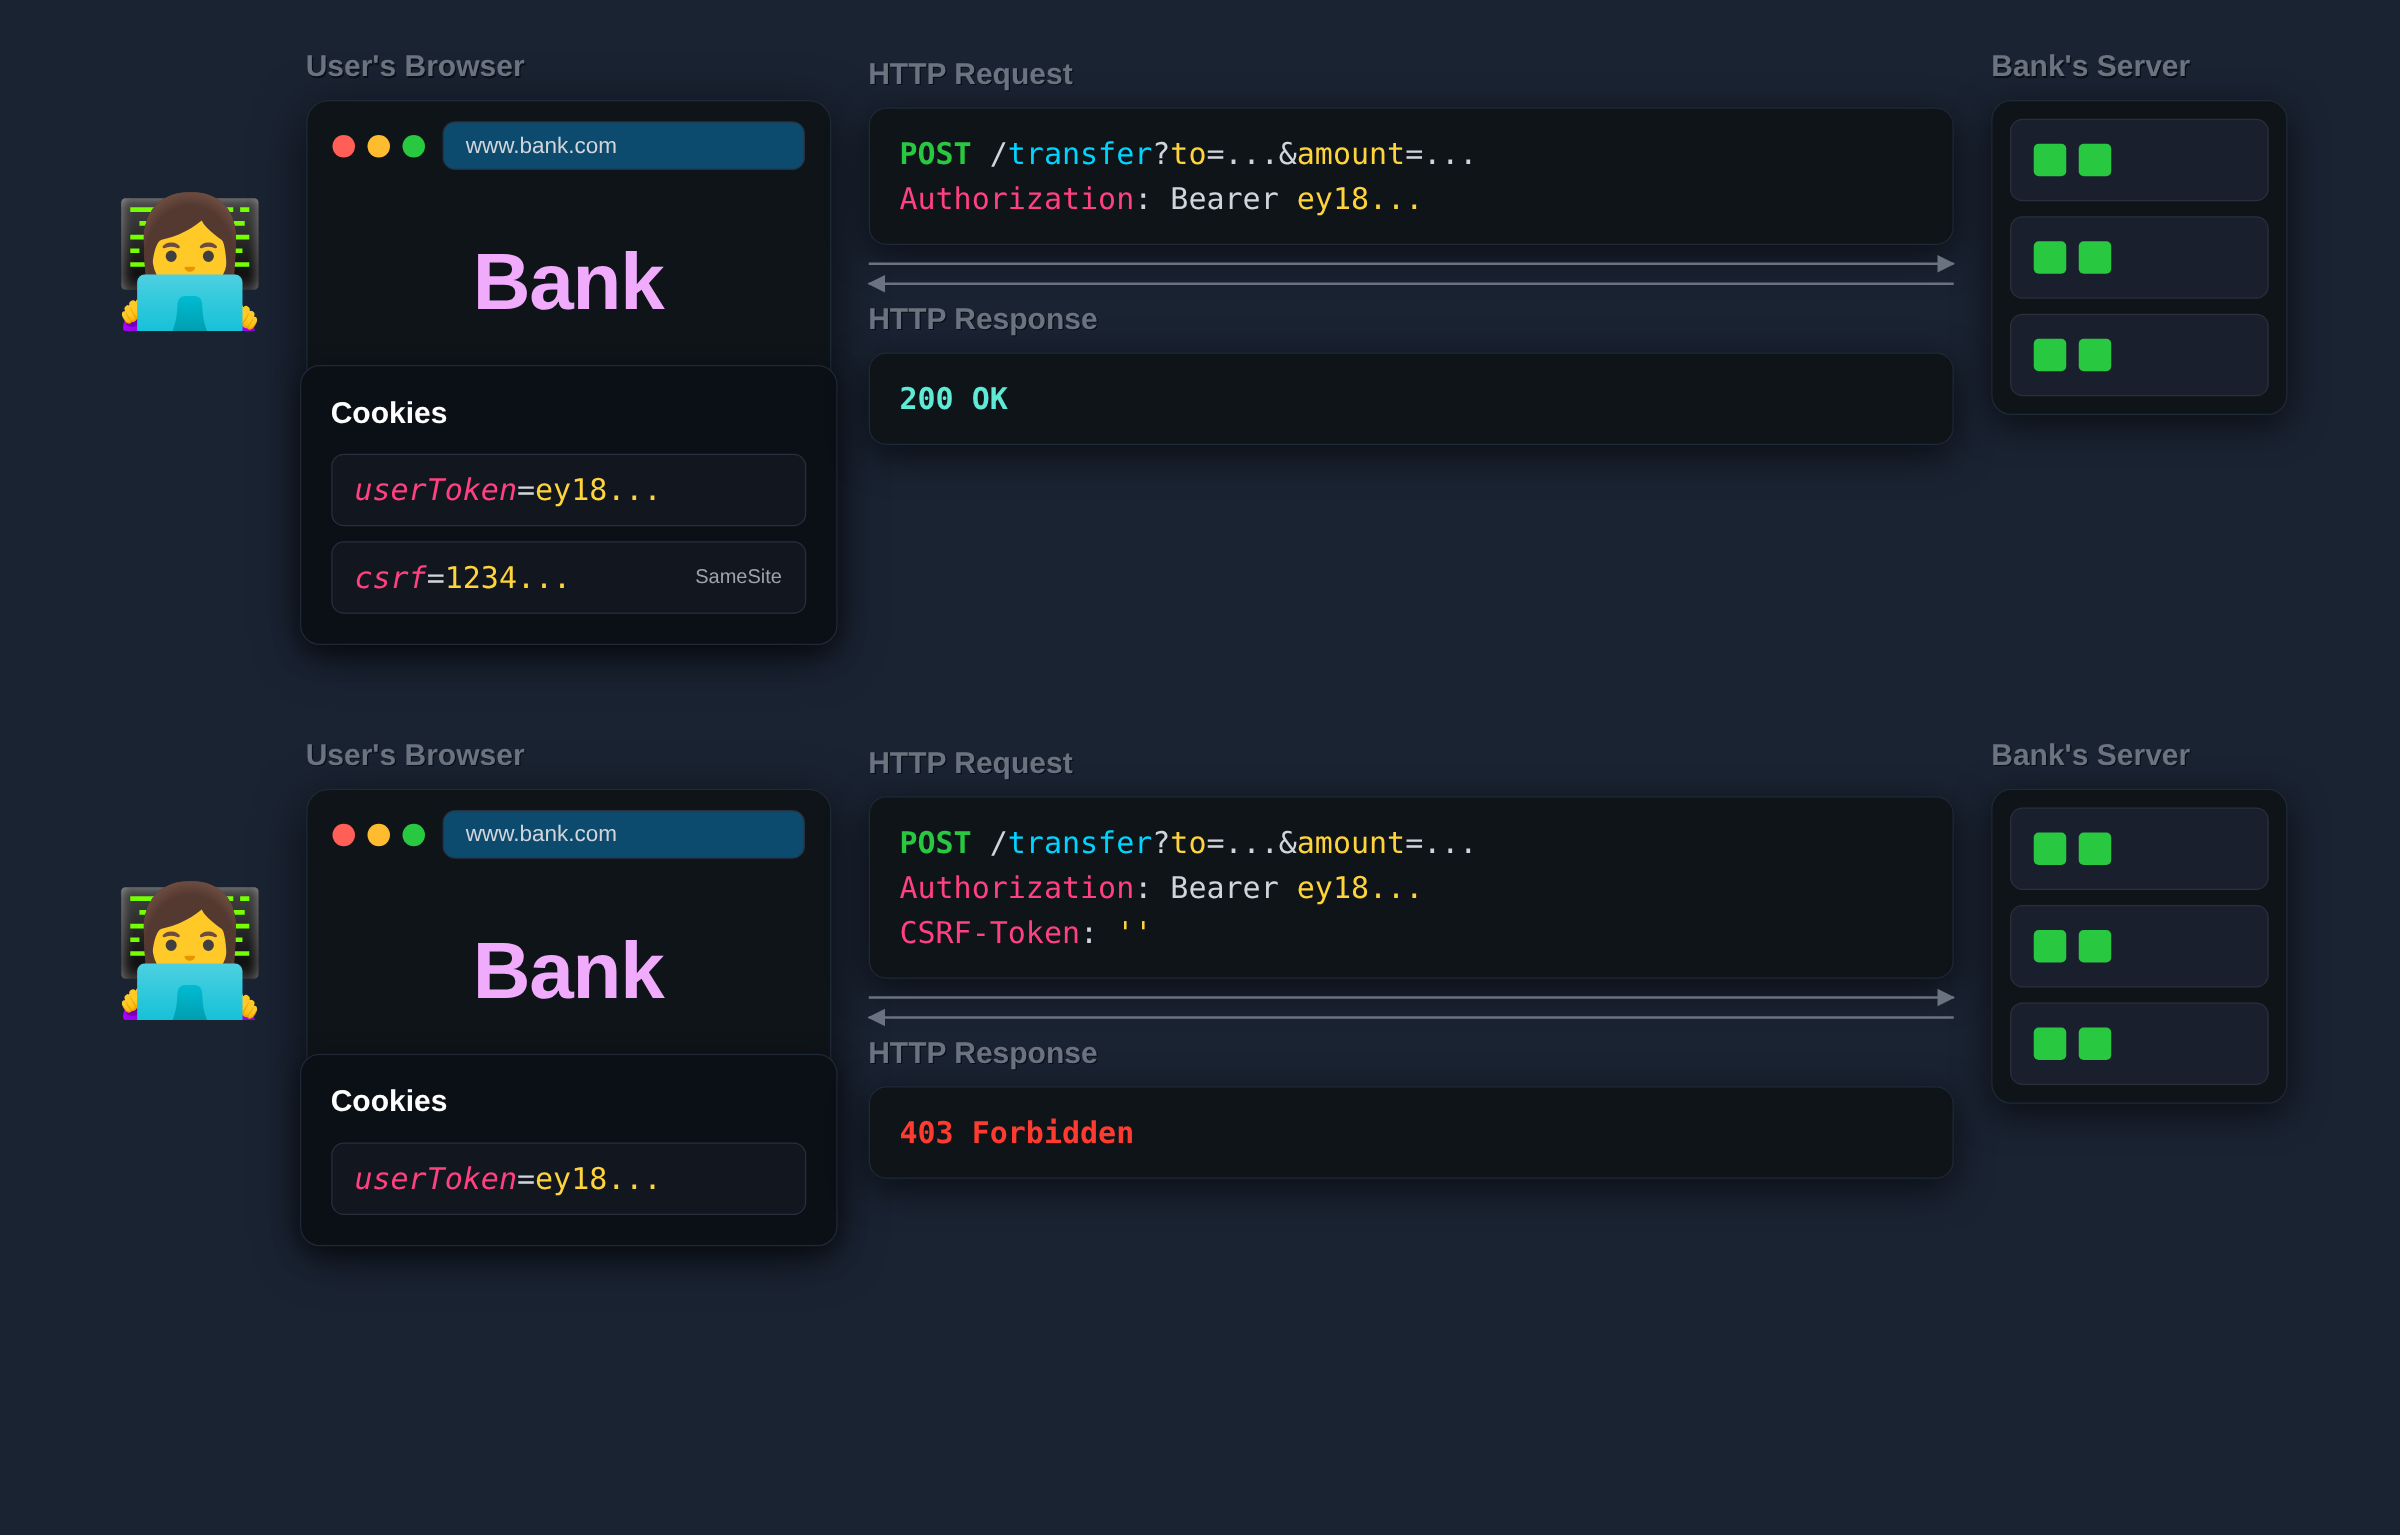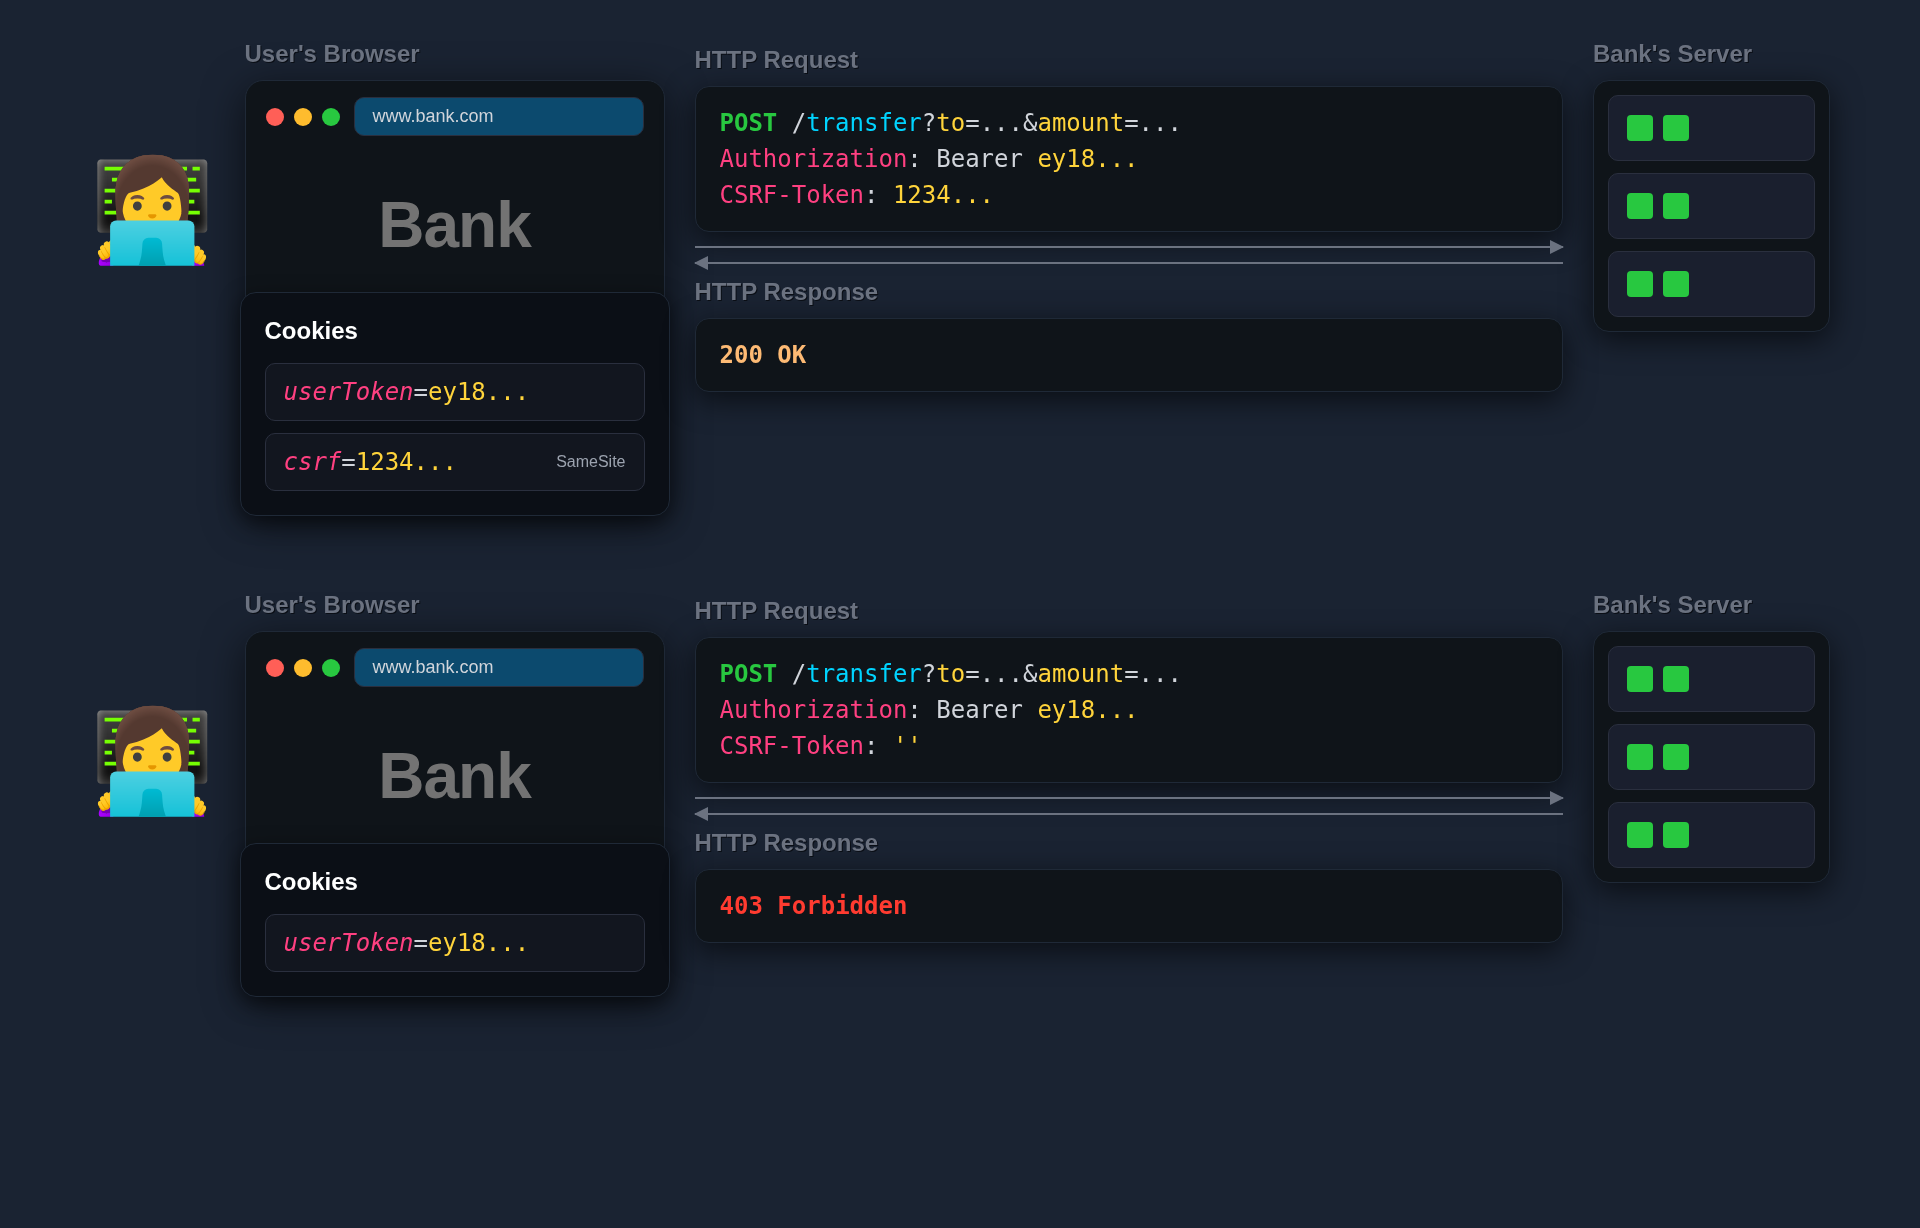--- a/index.html
+++ b/index.html
@@ -63,21 +63,21 @@
     font-size: 18px;
     color: #d1d5db;
     flex: 1;
     border: 1px solid #2a2f3e;
   }
   .bank-logo {
     font-size: 64px;
     font-weight: 800;
     text-align: center;
     padding: 36px 0 30px;
-    color: #737373;
+    color: #f0abfc;
     letter-spacing: -1px;
   }
   .cookies-panel {
     background: #0b0f16;
     border-radius: 16px;
     padding: 24px;
     margin: 0 -6px -6px;
     border: 1px solid #1f2937;
     box-shadow: 0 6px 20px rgba(0,0,0,0.5);
   }
@@ -151,21 +151,21 @@
   .tok-method { color: #28c840; font-weight: 700; }
   .tok-path { color: #d1d5db; }
   .tok-param { color: #00d4ff; }
   .tok-q { color: #d1d5db; }
   .tok-amp { color: #d1d5db; }
   .tok-pk { color: #ffd43b; }
   .tok-header { color: #ff4081; }
   .tok-colon { color: #d1d5db; }
   .tok-hval { color: #ffd43b; }
   .tok-text { color: #d1d5db; }
-  .status-ok { color: #fdba74; font-weight: 600; }
+  .status-ok { color: #5eead4; font-weight: 600; }
   .status-err { color: #ff3b30; font-weight: 600; }
   .server-col {
     width: 237px;
     padding-top: 0;
   }
   .server-stack {
     background: #0f1419;
     border-radius: 16px;
     padding: 14px;
     box-shadow: 0 8px 30px rgba(0,0,0,0.6);
@@ -230,23 +230,20 @@
   <div class="middle-col">
     <div class="label">HTTP Request</div>
     <div class="http-box">
       <div>
         <span class="tok-method">POST</span>
         <span class="tok-path">/</span><span class="tok-param">transfer</span><span class="tok-q">?</span><span class="tok-pk">to</span><span class="tok-q">=</span><span class="tok-text">...</span><span class="tok-amp">&amp;</span><span class="tok-pk">amount</span><span class="tok-q">=</span><span class="tok-text">...</span>
       </div>
       <div>
         <span class="tok-header">Authorization</span><span class="tok-colon">: </span><span class="tok-text">Bearer </span><span class="tok-hval">ey18...</span>
       </div>
-      <div>
-        <span class="tok-header">CSRF-Token</span><span class="tok-colon">: </span><span class="tok-hval">1234...</span>
-      </div>
     </div>
     <div class="arrow-right"></div>
     <div class="arrow-left"></div>
     <div class="label">HTTP Response</div>
     <div class="http-box">
       <span class="status-ok">200</span>
       <span class="status-ok">OK</span>
     </div>
   </div>
 

